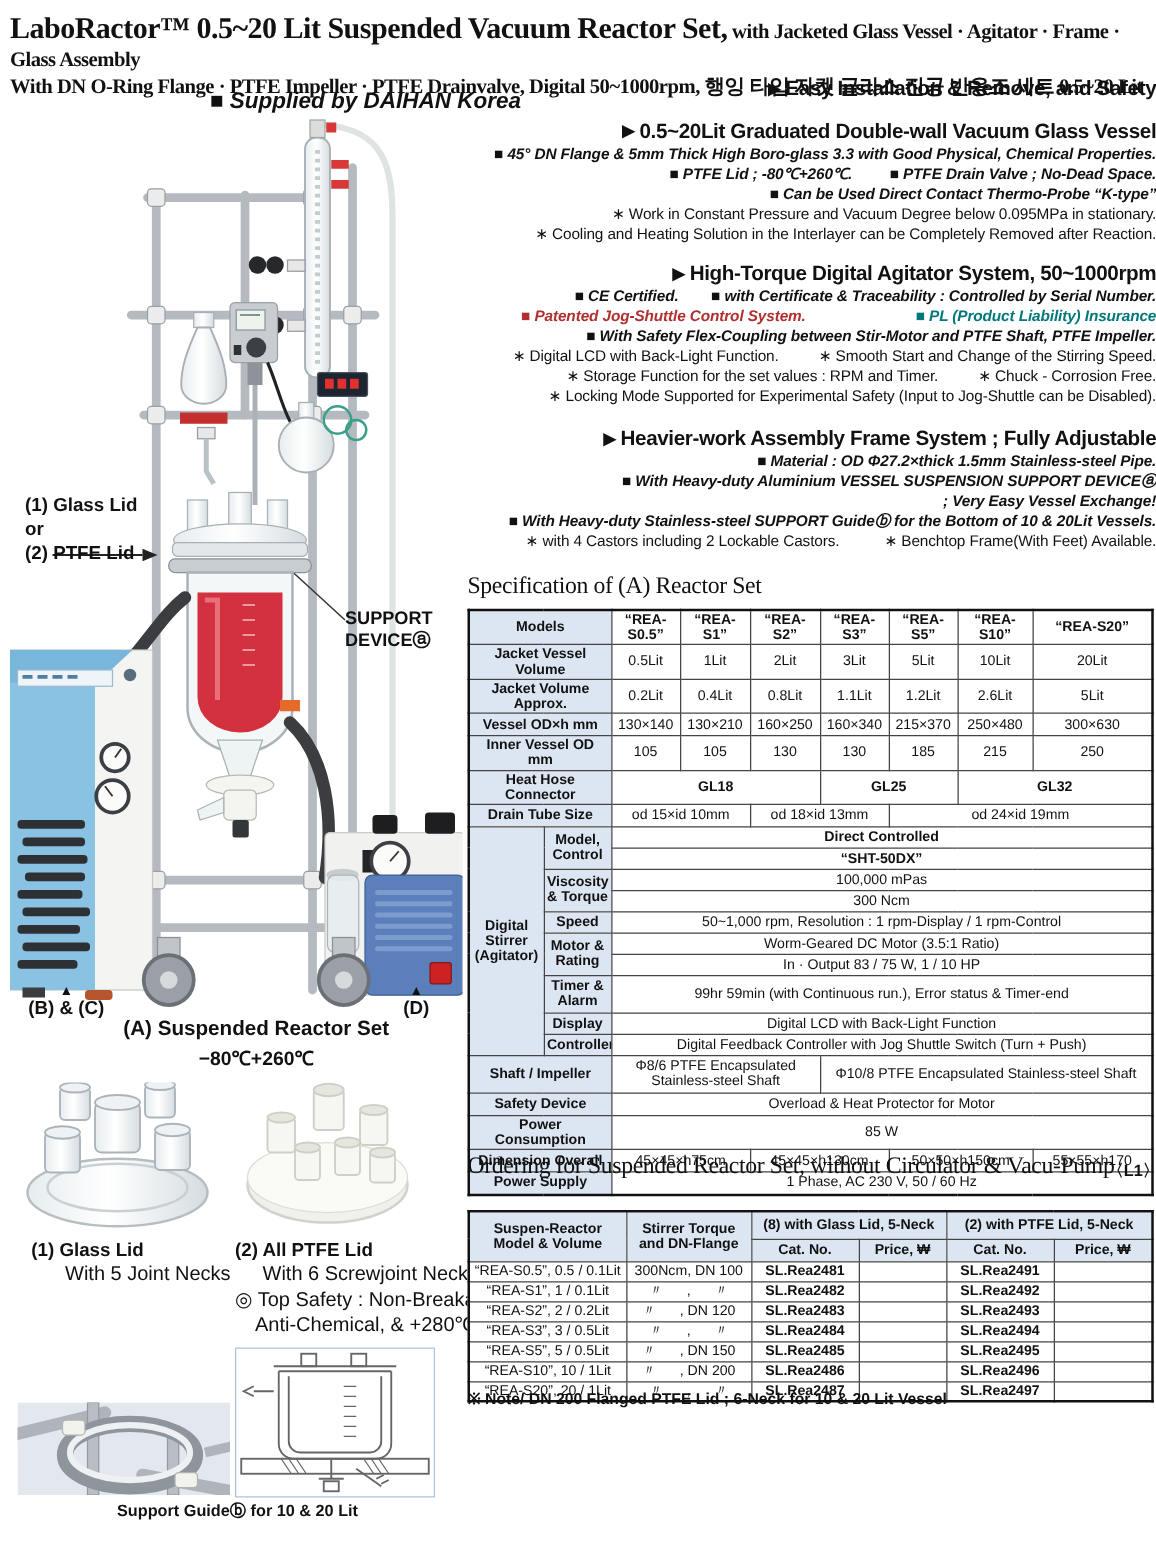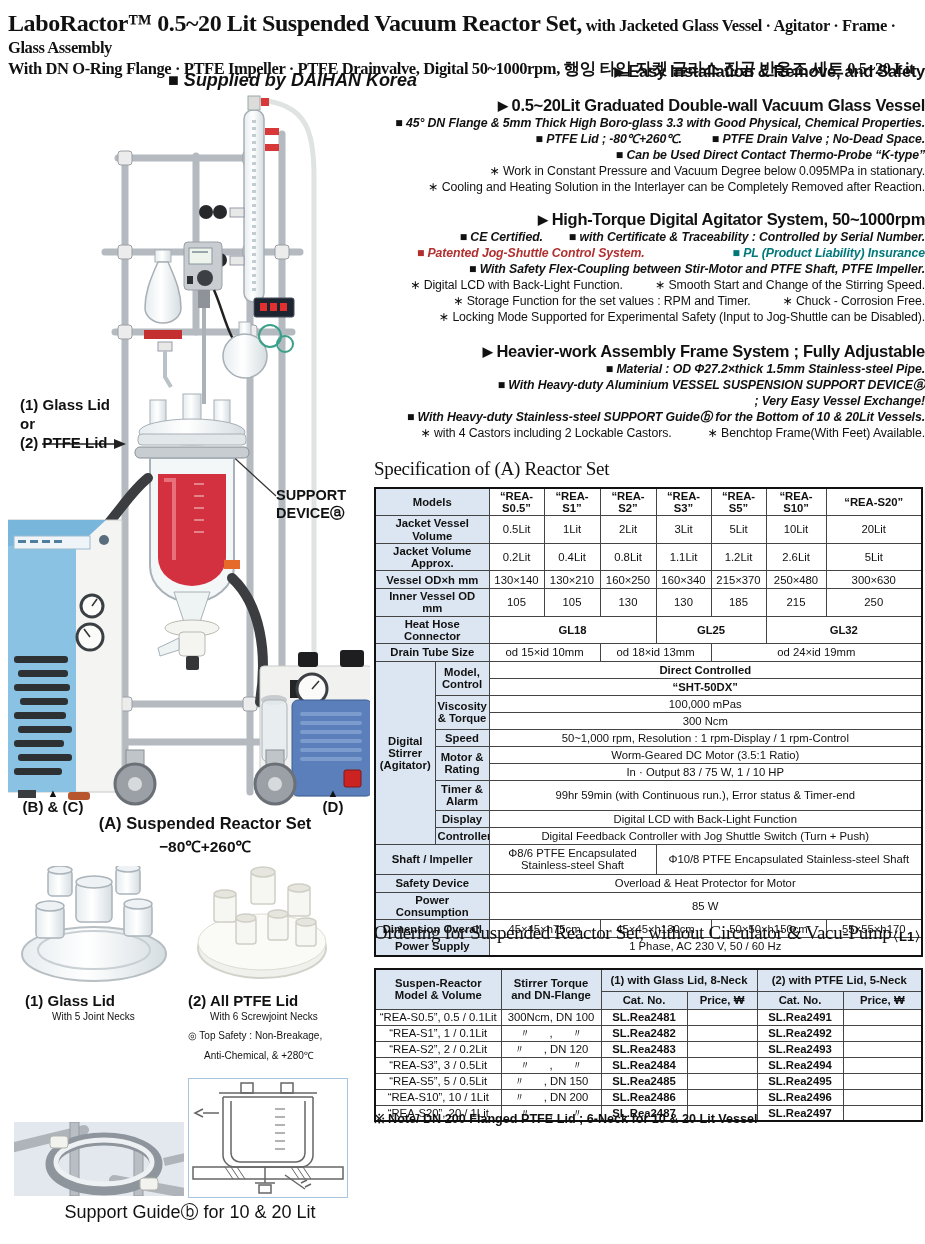--- a/index.html
+++ b/index.html
@@ -9,21 +9,21 @@
   
   #title{left:8px;top:8px;width:912px;font-family:"Liberation Serif",serif;line-height:1.25;}
   .t-main{font-size:24px;font-weight:bold;letter-spacing:-0.4px;}
   .t-rest{font-size:16.5px;font-weight:bold;letter-spacing:-0.4px;}
   .t-line2{font-size:16.5px;font-weight:bold;letter-spacing:-0.4px;}
   .t-kr{font-weight:bold;}
   
   .lbl-b{font-weight:bold;font-size:15px;line-height:1.25;}
   .lbl-bi{font-weight:bold;font-style:italic;font-size:18px;}
   .cap-b{font-weight:bold;font-size:15px;}
-  .cap-r{font-size:10px;}
+  .cap-r{font-size:16px;}
   .ctr{text-align:center;}
   .up-arrow{font-size:11px;line-height:10px;}
   
   #sections{left:372px;top:0;width:553px;}
   .sec{position:absolute;left:0;width:553px;text-align:right;}
   .sec-head{font-size:16.5px;font-weight:bold;letter-spacing:-0.3px;white-space:nowrap;}
   .sec-head .arr{font-size:13px;margin-right:4px;vertical-align:1px;}
   .sec-line{font-size:12.3px;line-height:16px;white-space:nowrap;letter-spacing:-0.1px;}
   .seg-bi{font-weight:bold;font-style:italic;}
   .seg-rg{font-weight:normal;}
@@ -345,21 +345,21 @@
           <line x1="108" y1="88" x2="116" y2="100"></line>
           <line x1="114" y1="88" x2="122" y2="100"></line>
         </g>
       <line x1="76" y1="88" x2="76" y2="104"></line>
         <line x1="66" y1="104" x2="86" y2="104"></line>
       <rect x="70" y="106" width="12" height="8"></rect>
       <path d="M96,96 l20,14"></path>
         <path d="M112,104 l6,-3 M116,108 l6,-3"></path>
     </g>
   </svg>
-  <div class="abs ctr" style="left:30px;top:1200px;width:320px;font-size:18px;font-weight:normal;">Support Guideⓑ for 10 &amp; 20 Lit</div>
+  <div class="abs ctr" style="left:30px;top:1200px;width:320px;font-size:13px;font-weight:bold;">Support Guideⓑ for 10 &amp; 20 Lit</div>
 
   <div class="abs" id="sections">
       <div class="sec" style="top: 62px;">
         <div class="sec-head"><span class="arr">▶</span><span>Easy Installation &amp; Remove, and Safety</span></div>
       </div>
       <div class="sec" style="top: 96px;">
         <div class="sec-head"><span class="arr">▶</span><span>0.5~20Lit Graduated Double-wall Vacuum Glass Vessel</span></div>
         <div class="sec-line"><span class="seg-bi">■ 45° DN Flange &amp; 5mm Thick High Boro-glass 3.3 with Good Physical, Chemical Properties.</span></div>
         <div class="sec-line"><span class="seg-bi">■ PTFE Lid ; -80℃+260℃.</span><span class="seg-bi" style="margin-left: 30px;">■ PTFE Drain Valve ; No-Dead Space.</span></div>
         <div class="sec-line"><span class="seg-bi">■ Can be Used Direct Contact Thermo-Probe “K-type”</span></div>
@@ -534,21 +534,21 @@
         <col style="width:100px">
         <col style="width:86px">
         <col style="width:70px">
         <col style="width:86px">
         <col style="width:79px">
       </colgroup>
     <tbody id="ordering-body">
         <tr style="height: 22px;">
           <td rowspan="2" class="lbc">Suspen-Reactor Model &amp; Volume</td>
           <td rowspan="2" class="lbc">Stirrer Torque and DN-Flange</td>
-          <td colspan="2" class="lbc">(1) with Glass Lid, 8-Neck</td>
+          <td colspan="2" class="lbc">(8) with Glass Lid, 5-Neck</td>
           <td colspan="2" class="lbc">(2) with PTFE Lid, 5-Neck</td>
         </tr>
         <tr style="height: 18px;">
           <td class="lbc">Cat. No.</td>
           <td class="lbc">Price, ₩</td>
           <td class="lbc">Cat. No.</td>
           <td class="lbc">Price, ₩</td>
         </tr>
         <tr style="height: 16px;">
           <td class="ml">“REA-S0.5”, 0.5 / 0.1Lit</td>

